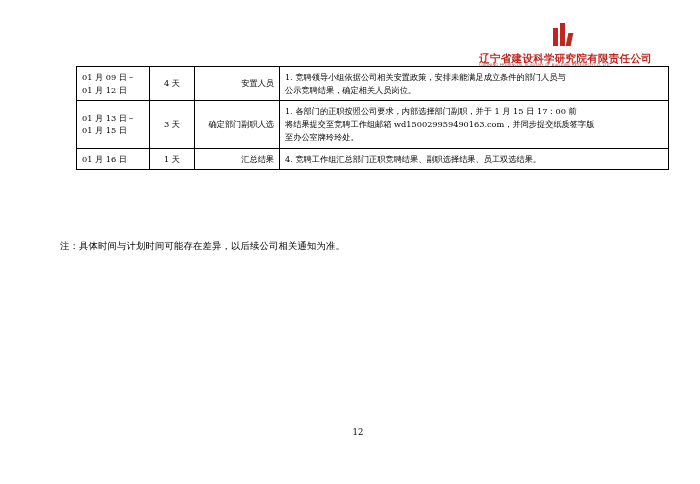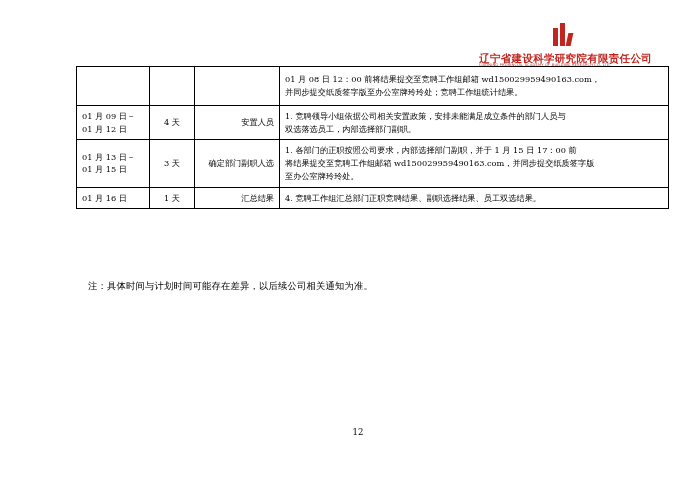--- a/index.html
+++ b/index.html
@@ -87,27 +87,26 @@
 
   .cell-line { display: block; white-space: nowrap; }
   .detail-line { display: block; }
 
   
   .blank-cell { height: 30px; }
 
   
   .note {
     position: absolute;
-    left: 88px;
+    left: 60px;
     top: 240px;
     font-size: 9.3px;
     font-family: "DejaVu Serif", "Liberation Serif", serif;
     color: #000;
     letter-spacing: 0.2px;
-    margin-top: 40px;
   }
 
   
   .page-number {
     position: absolute;
     top: 427px;
     left: 0;
     width: 100%;
     text-align: center;
     font-size: 8.5px;
@@ -126,40 +125,31 @@
     <span class="bar b3"></span>
   </div>
   <div class="logo-text">
     <span class="logo-cn">辽宁省建设科学研究院有限责任公司</span>
     <span class="logo-en">LIAONING PROVINCIAL ACADEMY OF BUILDING RESEARCH CO.,LTD.</span>
   </div>
 </div>
 
 <table class="doc-table">
   <tbody>
-    <tr>
-      <td class="col-date blank-cell"></td>
-      <td class="col-dur blank-cell"></td>
-      <td class="col-task blank-cell"></td>
-      <td class="col-detail">
-        <span class="detail-line">01 月 08 日 12：00 前将结果提交至竞聘工作组邮箱 wd150029959490163.com，</span>
-        <span class="detail-line">并同步提交纸质签字版至办公室牌玲玲处；竞聘工作组统计结果。</span>
-      </td>
-    </tr>
 
     <tr>
       <td class="col-date">
         <span class="cell-line">01 月 09 日－</span>
         <span class="cell-line">01 月 12 日</span>
       </td>
       <td class="col-dur">4 天</td>
       <td class="col-task">安置人员</td>
       <td class="col-detail">
         <span class="detail-line">1. 竞聘领导小组依据公司相关安置政策，安排未能满足成立条件的部门人员与</span>
-        <span class="detail-line">双选落选员工，内部选择部门副职。</span>
+        <span class="detail-line">公示竞聘结果，确定相关人员岗位。</span>
       </td>
     </tr>
 
     <tr>
       <td class="col-date">
         <span class="cell-line">01 月 13 日－</span>
         <span class="cell-line">01 月 15 日</span>
       </td>
       <td class="col-dur">3 天</td>
       <td class="col-task">确定部门副职人选</td>

